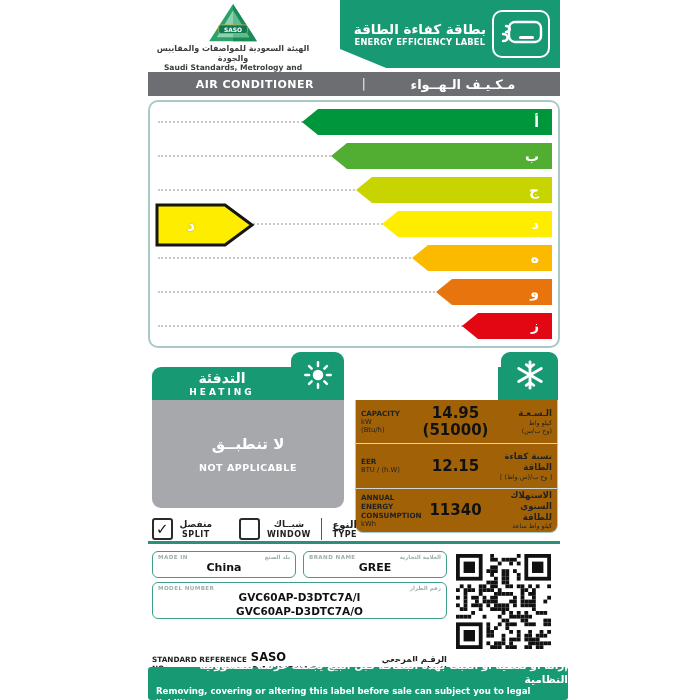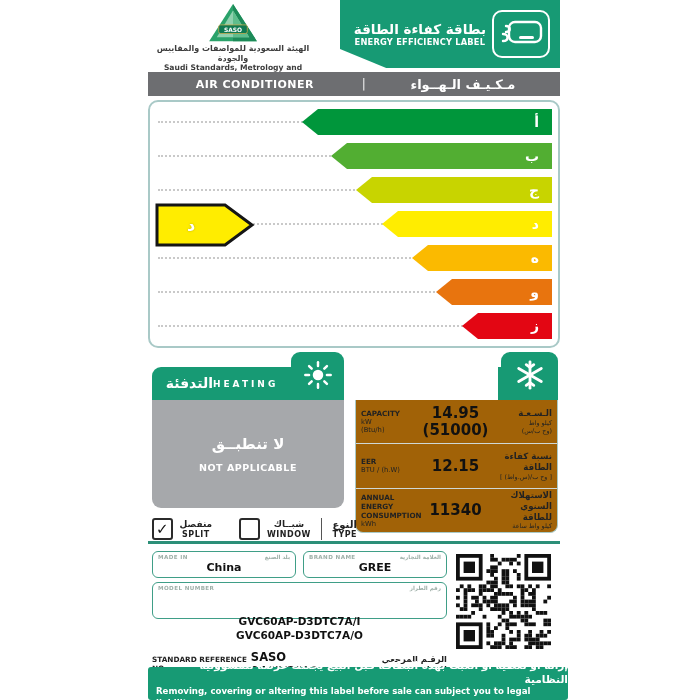--- a/index.html
+++ b/index.html
@@ -38,21 +38,21 @@
     display:flex;align-items:center;justify-content:flex-end;z-index:2;}
   .sletter{color:#fff;font-weight:bold;font-size:14px;margin-right:13px;line-height:26px;}
   .indicator{position:absolute;left:5px;top:101px;width:100px;height:44px;z-index:3;}
   .indicator-letter{position:absolute;left:5px;top:101px;width:72px;height:44px;z-index:4;
     display:flex;align-items:center;justify-content:center;color:#fff;font-weight:bold;font-size:16px;
     text-shadow:0 0 2px rgba(120,120,0,.55);}
 
   
   .sec-tab{position:absolute;background:var(--green);border-radius:9px;}
   .sec-header{position:absolute;background:var(--green);border-radius:9px 0 0 0;color:#fff;
-    display:flex;flex-direction:row;align-items:center;justify-content:center;}
+    display:flex;flex-direction:column;align-items:center;justify-content:center;}
   .sec-title-ar{font-size:14px;font-weight:bold;line-height:1.15;}
   .sec-title-en{font-size:9px;font-weight:bold;letter-spacing:3px;}
   .sec-icon{position:absolute;z-index:2;display:flex;align-items:center;justify-content:center;}
 
   .heat-body{position:absolute;left:4px;top:400px;width:192px;height:108px;background:#a6a8ab;
     border-radius:0 0 9px 9px;display:flex;flex-direction:column;align-items:center;justify-content:center;gap:9px;}
   .na-ar{color:#fff;font-weight:bold;font-size:15px;}
   .na-en{color:#fff;font-weight:bold;font-size:9.5px;letter-spacing:.5px;}
 
   .cool-body{position:absolute;left:207px;top:400px;width:203px;height:133px;background:#a16207;
@@ -80,21 +80,21 @@
   .type-div{width:2px;height:22px;background:#555;margin:0 3px;}
 
   .rule{position:absolute;left:0;top:541px;width:412px;height:2.5px;background:#2c8f78;}
 
   
   .ibox{position:absolute;background:#fff;border:1.5px solid #3f9e87;border-radius:6px;box-sizing:border-box;}
   .ibox .tl{position:absolute;left:5px;top:2px;font-size:5.6px;font-weight:bold;color:#9fb0a9;letter-spacing:.4px;}
   .ibox .tr{position:absolute;right:5px;top:2px;font-size:5.6px;font-weight:bold;color:#9fb0a9;direction:rtl;}
   .ibox .val{position:absolute;left:0;right:0;top:9px;text-align:center;font-size:11px;font-weight:bold;color:#111;}
   .ibox .val2{position:absolute;left:0;right:0;top:8px;text-align:center;font-size:10.5px;font-weight:bold;
-    color:#111;line-height:1.3;margin-top:24px;}
+    color:#111;line-height:1.3;}
 
   .reg-row{position:absolute;left:120px;top:621px;width:179px;display:flex;justify-content:flex-end;
     align-items:center;gap:7px;}
   .reg-val{font-size:11px;font-weight:bold;color:#111;}
   .reg-lbls{display:flex;flex-direction:column;align-items:flex-end;line-height:1.2;}
   .reg-ar{font-size:9px;font-weight:bold;color:#222;direction:rtl;}
   .reg-en{font-size:6.4px;font-weight:bold;color:#222;}
 
   .std-row{position:absolute;left:4px;top:650px;width:295px;display:flex;align-items:center;
     justify-content:space-between;}

